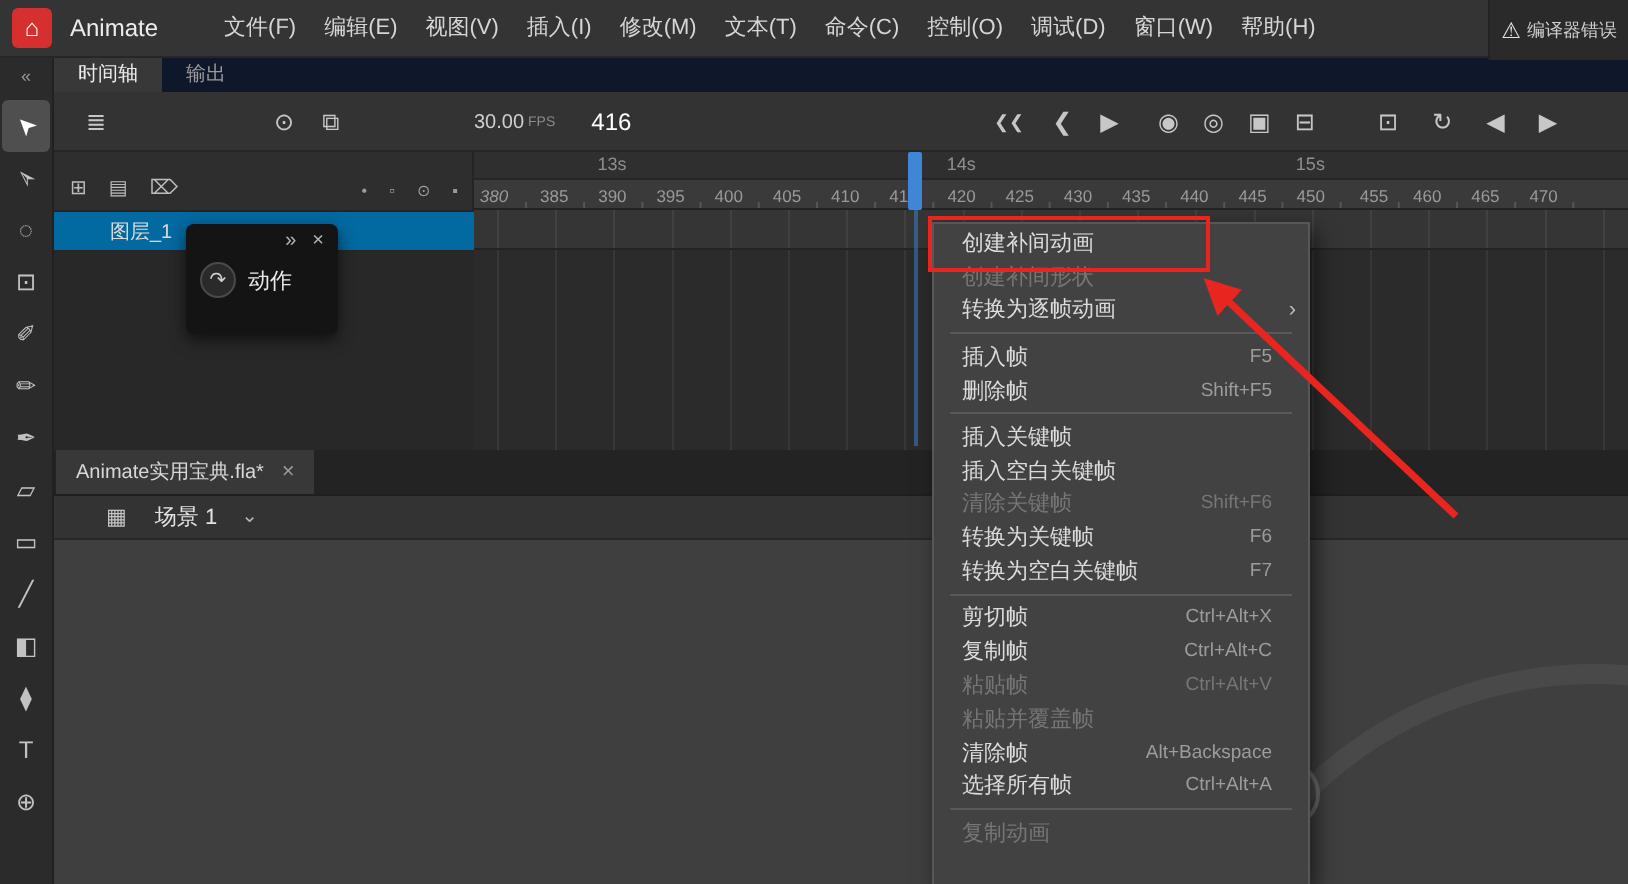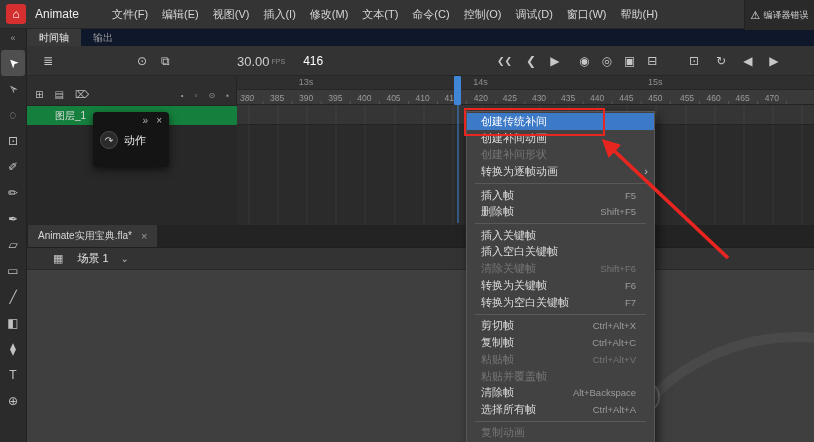--- a/index.html
+++ b/index.html
@@ -26,32 +26,32 @@
   
   .tabsrow{position:absolute;left:27px;top:29px;width:787px;height:17px;background:#0f172a;display:flex;z-index:5}
   .panel-tab{padding:0 12px;font-size:10px;line-height:17px;color:#9b9b9b;white-space:nowrap}
   .panel-tab.active{background:#383838;color:#ececec}
 
   
   .tl-toolbar{position:absolute;left:27px;top:46px;width:787px;height:30px;background:#333;border-bottom:1px solid #262626;z-index:5}
   .tb{position:absolute;top:0;height:30px;display:flex;align-items:center}
   .tb .icon{font-size:12px;color:#c7c7c7;flex:none}
   .g14>*{margin-right:14px}.g17>*{margin-right:17px}.g12>*{margin-right:12px}
-  .fps-value{font-size:13px;color:#cfcfcf}
+  .fps-value{font-size:10px;color:#cfcfcf}
   .fps-unit{font-size:7px;color:#8b8b8b;margin-left:2px}
   .frame-value{font-size:12px;color:#fff;margin-left:18px}
 
   
   .tl-body{position:absolute;left:27px;top:76px;width:787px;height:149px;z-index:4}
   .layer-panel{position:absolute;left:0;top:0;width:210px;height:149px;background:#2e2e2e;border-right:1px solid #242424}
   .lp-header{position:absolute;left:0;top:0;width:210px;height:30px;border-bottom:1px solid #242424;display:flex;align-items:flex-end;justify-content:space-between;padding:0 8px 5px 8px}
   .lp-group{display:flex;gap:11px}
   .lp-group .icon{font-size:10px;color:#bdbdbd}
   .lp-group.small .icon{font-size:8px;color:#9a9a9a}
-  .layer-row{position:absolute;left:0;top:30px;width:210px;height:20px;background:#15803d;border-bottom:1px solid #272727;display:flex;align-items:center}
+  .layer-row{position:absolute;left:0;top:30px;width:210px;height:20px;background:#0369a1;border-bottom:1px solid #272727;display:flex;align-items:center}
   .layer-name{margin-left:28px;font-size:10px;color:#dcdcdc}
   .lp-rest{position:absolute;left:0;top:50px;width:210px;height:99px;background:#282828}
 
   .frames{position:absolute;left:210px;top:0;width:577px;height:149px;background:#2c2c2c}
   .sec-row{position:absolute;top:0;left:0;width:577px;height:13px;background:#2f2f2f}
   .sec-label{position:absolute;top:1px;font-size:9px;color:#8f8f8f;transform:translateX(-50%)}
   .num-row{position:absolute;top:13px;left:0;width:577px;height:16px;background:#3a3a3a;border-top:1px solid #262626;border-bottom:1px solid #232323;
     background-image:linear-gradient(90deg,#565656 0 1px,transparent 1px);background-size:29.1px 4px;background-repeat:repeat-x;background-position:25.5px 11px}
   .frame-num{position:absolute;top:3px;font-size:8.5px;color:#9a9a9a;transform:translateX(-50%)}
   .fr-content{position:absolute;top:29px;left:0;width:577px;height:120px;background:#2b2b2b;
@@ -293,25 +293,20 @@
       <span data-name="popup-close-icon">×</span>
     </div>
     <div class="popup-body">
       <span class="actions-badge" data-name="actions-icon">↷</span>
       <span class="popup-label" data-name="actions-label">动作</span>
     </div>
   </div>
 
   <div class="ctx-menu" data-name="context-menu">
 
-      <div class="ctx-item highlighted" data-name="context-menu-item">
-        <span class="ctx-label" data-name="context-menu-item-label">创建传统补间</span>
-        <span class="ctx-shortcut" data-name="context-menu-item-shortcut"></span>
-        <span class="ctx-caret" data-name="submenu-arrow-icon"></span>
-      </div>
 
       <div class="ctx-item normal" data-name="context-menu-item">
         <span class="ctx-label" data-name="context-menu-item-label">创建补间动画</span>
         <span class="ctx-shortcut" data-name="context-menu-item-shortcut"></span>
         <span class="ctx-caret" data-name="submenu-arrow-icon"></span>
       </div>
 
       <div class="ctx-item disabled" data-name="context-menu-item">
         <span class="ctx-label" data-name="context-menu-item-label">创建补间形状</span>
         <span class="ctx-shortcut" data-name="context-menu-item-shortcut"></span>

